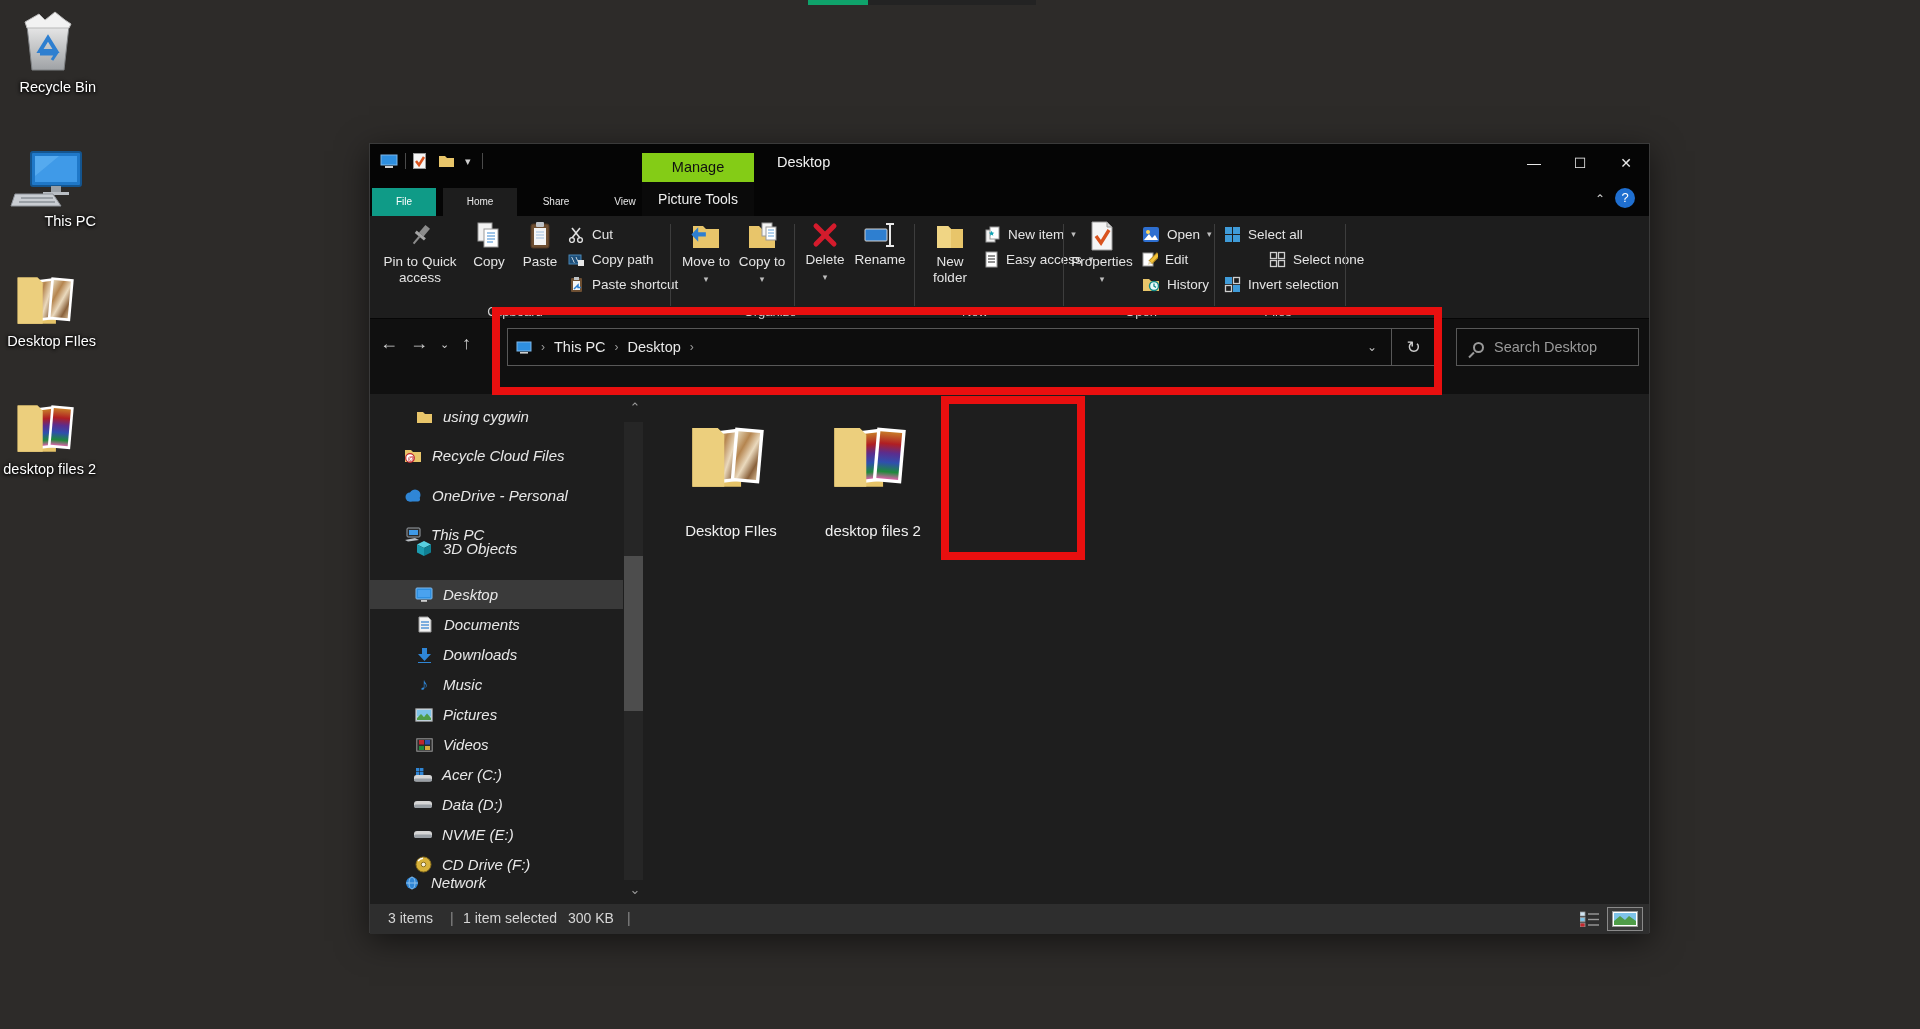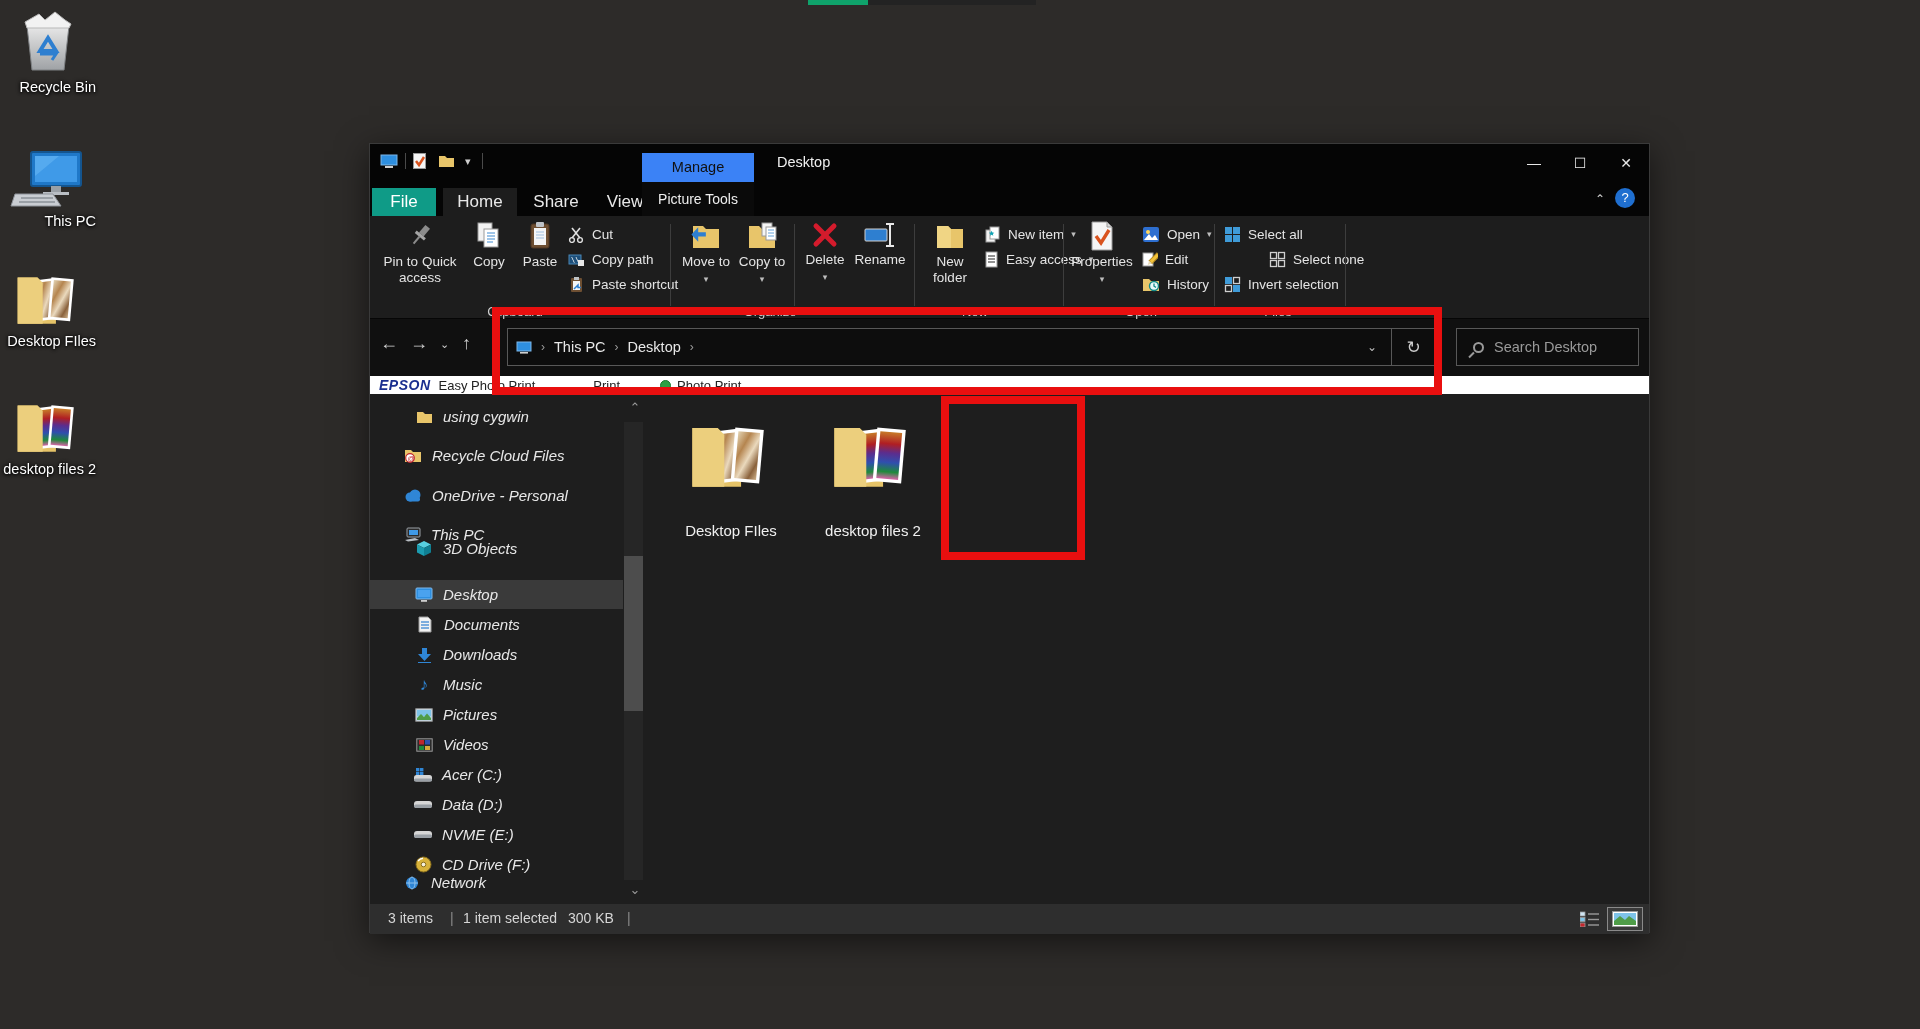--- a/index.html
+++ b/index.html
@@ -18,30 +18,30 @@
 
   
   #win { position:absolute; left:369px; top:143px; width:1281px; height:790px;
          background:#101010; border:1px solid #3a3a3a; box-shadow:0 8px 30px rgba(0,0,0,.55); }
 
   
   #titlebar { position:absolute; left:0; top:0; width:100%; height:38px; background:#050505; }
   .qat { position:absolute; top:9px; display:flex; align-items:center; }
   .qat-sep { width:1px; height:16px; background:#4a4a4a; margin:0 7px; }
   .qat-chev { color:#cfcfcf; font-size:11px; margin:0 4px; }
-  #manage-tab { position:absolute; left:272px; top:9px; width:112px; height:29px; background:#3b82f6;
+  #manage-tab { position:absolute; left:272px; top:9px; width:112px; height:29px; background:#84cc16;
                 color:#111; font-size:14.5px; text-align:center; line-height:29px; }
   #win-title { position:absolute; left:407px; top:10px; color:#f0f0f0; font-size:14.5px; }
   .winctl { position:absolute; top:0; width:46px; height:38px; color:#e8e8e8; font-size:14px;
             text-align:center; line-height:38px; }
 
   
   #tabsrow { position:absolute; left:0; top:38px; width:100%; height:34px; background:#050505; }
   .tab { position:absolute; top:6px; height:28px; line-height:28px; text-align:center;
-         color:#e8e8e8; font-size:17px; }
+         color:#e8e8e8; font-size:10px; }
   .tab.file { background:#0f9b87; color:#fff; }
   .tab.active { background:#1d1d1d; }
   #pt-tab { position:absolute; left:272px; top:0; width:112px; height:34px; line-height:34px;
             text-align:center; color:#eee; font-size:14px; background:#0a0a0a; }
 
   
   #ribbon { position:absolute; left:0; top:72px; width:100%; height:103px; background:#1d1d1d;
             border-bottom:1px solid #060606; }
   .rb-big { position:absolute; top:5px; text-align:center; color:#e4e4e4; font-size:13.5px; line-height:16px; }
   .rb-big .ric { display:block; margin:0 auto 3px auto; }
@@ -459,27 +459,20 @@
         <span class="crumb-sep">›</span>
         <span id="addr-chev">⌄</span>
         <div id="refresh-zone">↻</div>
       </div>
       <div id="search-box">
         <span class="mag"></span>
         <input id="search-input" placeholder="Search Desktop" style="">
       </div>
     </div>
 
-    <div id="epson">
-      <span class="brand">EPSON</span>
-      <span>Easy Photo Print</span>
-      <span class="t2">Print</span>
-      <span class="dot"></span>
-      <span>Photo Print</span>
-    </div>
 
     <div id="main">
 
       <div class="side-row" style="top:8px">
           <span class="si" style="margin-left:44px">
             <svg width="17" height="14" viewBox="0 0 17 14">
               <path d="M1 2 h6 l2 2 h7 v9 h-15 z" fill="#e8c56a"></path>
             </svg>
           </span>
           <span>using cygwin</span>

